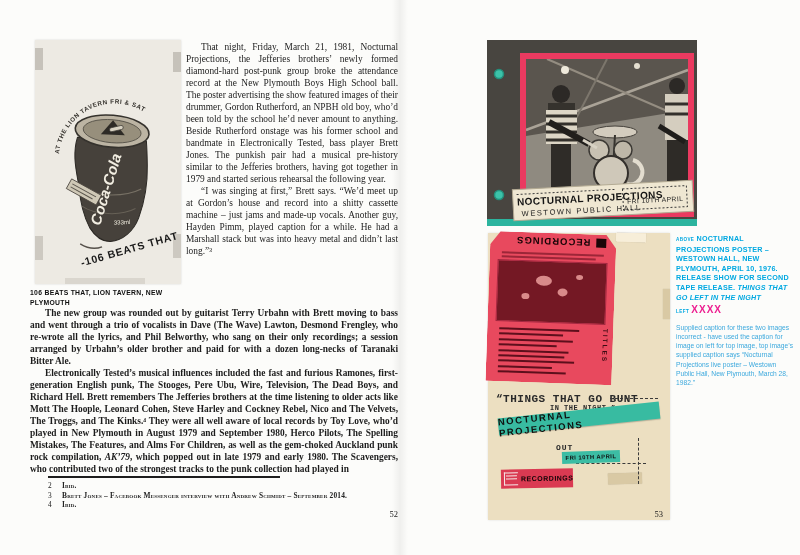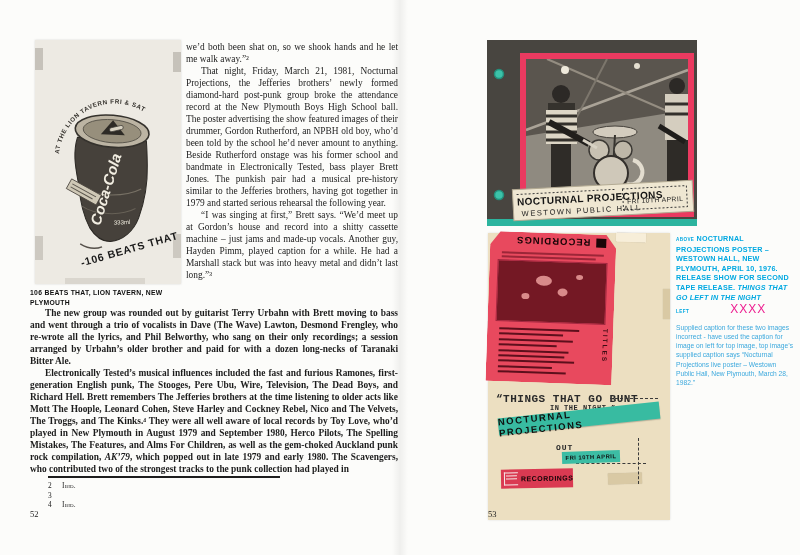--- a/index.html
+++ b/index.html
@@ -21,24 +21,24 @@
   .bodytext p{margin:0;}
   .bodytext p.ind{text-indent:15px;}
   #col-text{left:186px;top:41px;width:212px;}
   #full-text{left:30px;top:307px;width:368px;font-weight:bold;}
   .ital{font-style:italic;}
   #foot-rule{left:48px;top:476px;width:232px;height:2px;background:#1d1d1d;}
   #footnotes{left:48px;top:481px;width:330px;font-family:"Liberation Serif",serif;
     font-size:7.4px;line-height:9.6px;color:#222;}
   .fn{display:flex;}
   .fn .n{width:14px;flex:none;}
-  .fn .t{font-variant:small-caps;letter-spacing:.2px;}
-  .pagenum{font-family:"Liberation Serif",serif;font-size:8.5px;color:#222;text-align:left;}
+  .fn .t{font-variant:small-caps;letter-spacing:.2px;font-weight:bold;}
+  .pagenum{font-family:"Liberation Serif",serif;font-size:8.5px;color:#222;text-align:right;}
   #pn-left{left:30px;top:509px;width:368px;}
-  #pn-right{left:488px;top:509px;width:190px;}
+  #pn-right{left:488px;top:509px;width:175px;}
   
   #photo-card{left:487px;top:40px;width:210px;height:186px;}
   
   #collage{left:488px;top:233px;width:182px;height:287px;background:#ecdfc1;
     box-shadow:0 0 2px rgba(0,0,0,0.12);}
   .c-tape{background:rgba(248,240,220,0.9);box-shadow:0 0 1px rgba(0,0,0,0.2);}
   .c-tape.dk{background:#d9c9a4;}
   #jcard{left:26px;top:10px;width:126px;height:150px;background:#e8495e;
     transform:rotate(2deg);
     clip-path:polygon(0 9%,8% 0,92% 0,100% 9%,100% 100%,0 100%);}
@@ -68,21 +68,21 @@
   #rec-label{left:13px;top:236px;width:72px;height:19px;background:#da3a52;
     transform:rotate(-1deg);display:flex;align-items:center;}
   #rec-label .wbox{width:13px;height:11px;margin-left:3px;border:1px solid #f6e9e9;
     border-right:none;flex:none;}
   #rec-label .wbox div{height:1.5px;background:#f6e9e9;margin:1.5px 1px;}
   #rec-label span{font-weight:bold;font-size:7px;letter-spacing:.5px;color:#140406;margin-left:3px;}
   
   #caption-col{left:676px;top:234px;width:120px;}
   .cap-bold{color:#00a8e1;font-weight:bold;font-size:7.2px;line-height:9.6px;letter-spacing:.2px;}
   .cap-tiny{font-size:4.6px;letter-spacing:.4px;}
-  .cap-xxxx{color:#ed1e90;font-weight:normal;font-size:12px;letter-spacing:1px;margin-left:39px;}
+  .cap-xxxx{color:#ed1e90;font-weight:bold;font-size:10px;letter-spacing:1px;}
   .cap-note{margin-top:6px;color:#3ba8dd;font-size:6.7px;line-height:9.2px;}
   svg text{font-family:"Liberation Sans",sans-serif;}
 </style>
 </head>
 <body>
 
 <div id="gutter" class="abs"></div>
 
 <div id="poster" class="abs">
   <svg width="146" height="244" viewBox="0 0 146 244">
@@ -118,38 +118,38 @@
       <text x="82" y="184" transform="rotate(-8 82 184)" font-size="6" fill="#ece8da">333ml</text>
       <path d="M 50,206 C 58,210 66,210 72,207" fill="none" stroke="#55504a" stroke-width="1.4"></path>
     </g>
     <text x="44" y="214" transform="rotate(-16 90 210)" font-weight="bold" font-size="10.5" letter-spacing="0.8" fill="#1b1b1b">-106 BEATS THAT</text>
   </svg>
 </div>
 
 <div id="poster-caption" class="abs">106 BEATS THAT, LION TAVERN, NEW PLYMOUTH</div>
 
 <div id="col-text" class="abs bodytext">
-  <p>we’d both been shat on, so we shook hands and he let me walk away.”²</p>
   <p class="ind">That night, Friday, March 21, 1981, Nocturnal Projections, the Jefferies brothers’ newly formed diamond-hard post-punk group broke the attendance record at the New Plymouth Boys High School ball. The poster advertising the show featured images of their drummer, Gordon Rutherford, an NPBH old boy, who’d been told by the school he’d never amount to anything. Beside Rutherford onstage was his former school and bandmate in Electronically Tested, bass player Brett Jones. The punkish pair had a musical pre-history similar to the Jefferies brothers, having got together in 1979 and started serious rehearsal the following year.</p>
   <p class="ind">“I was singing at first,” Brett says. “We’d meet up at Gordon’s house and record into a shitty cassette machine – just jams and made-up vocals. Another guy, Hayden Pimm, played caption for a while. He had a Marshall stack but was into heavy metal and didn’t last long.”³</p>
 </div>
 
 <div id="full-text" class="abs bodytext">
   <p class="ind">The new group was rounded out by guitarist Terry Urbahn with Brett moving to bass and went through a trio of vocalists in Dave (The Wave) Lawton, Desmond Frengley, who re-wrote all the lyrics, and Phil Belworthy, who sang on their only recordings; a session arranged by Urbahn’s older brother and paid for with a dozen long-necks of Taranaki Bitter Ale.</p>
   <p class="ind"><span>Electronically Tested’s musical influences included the fast and furious Ramones, first-generation English punk, The Stooges, Pere Ubu, Wire, Television, The Dead Boys, and Richard Hell. Brett remembers The Jefferies brothers at the time listening to older acts like Mott The Hoople, Leonard Cohen, Steve Harley and Cockney Rebel, Nico and The Velvets, The Troggs, and The Kinks.⁴ They were all well aware of local records by Toy Love, who’d played in New Plymouth in August 1979 and September 1980, Herco Pilots, The Spelling Mistakes, The Features, and Alms For Children, as well as the gem-choked Auckland punk rock compilation, </span><span class="ital">AK’79</span><span>, which popped out in late 1979 and early 1980. The Scavengers, who contributed two of the strongest tracks to the punk collection had played in</span></p>
 </div>
 
 <div id="foot-rule" class="abs"></div>
 <div id="footnotes" class="abs">
   <div class="fn">
     <span class="n">2</span>
     <span class="t">Ibid.</span>
   </div>
   <div class="fn">
     <span class="n">3</span>
+    <span class="t">Brett Jones – Facebook Messenger interview with Andrew Schmidt – September 2014.</span>
   </div>
   <div class="fn">
     <span class="n">4</span>
     <span class="t">Ibid.</span>
   </div>
 </div>
 <div id="pn-left" class="abs pagenum">52</div>
 
 <div id="photo-card" class="abs">
   <svg width="210" height="186" viewBox="0 0 210 186">

